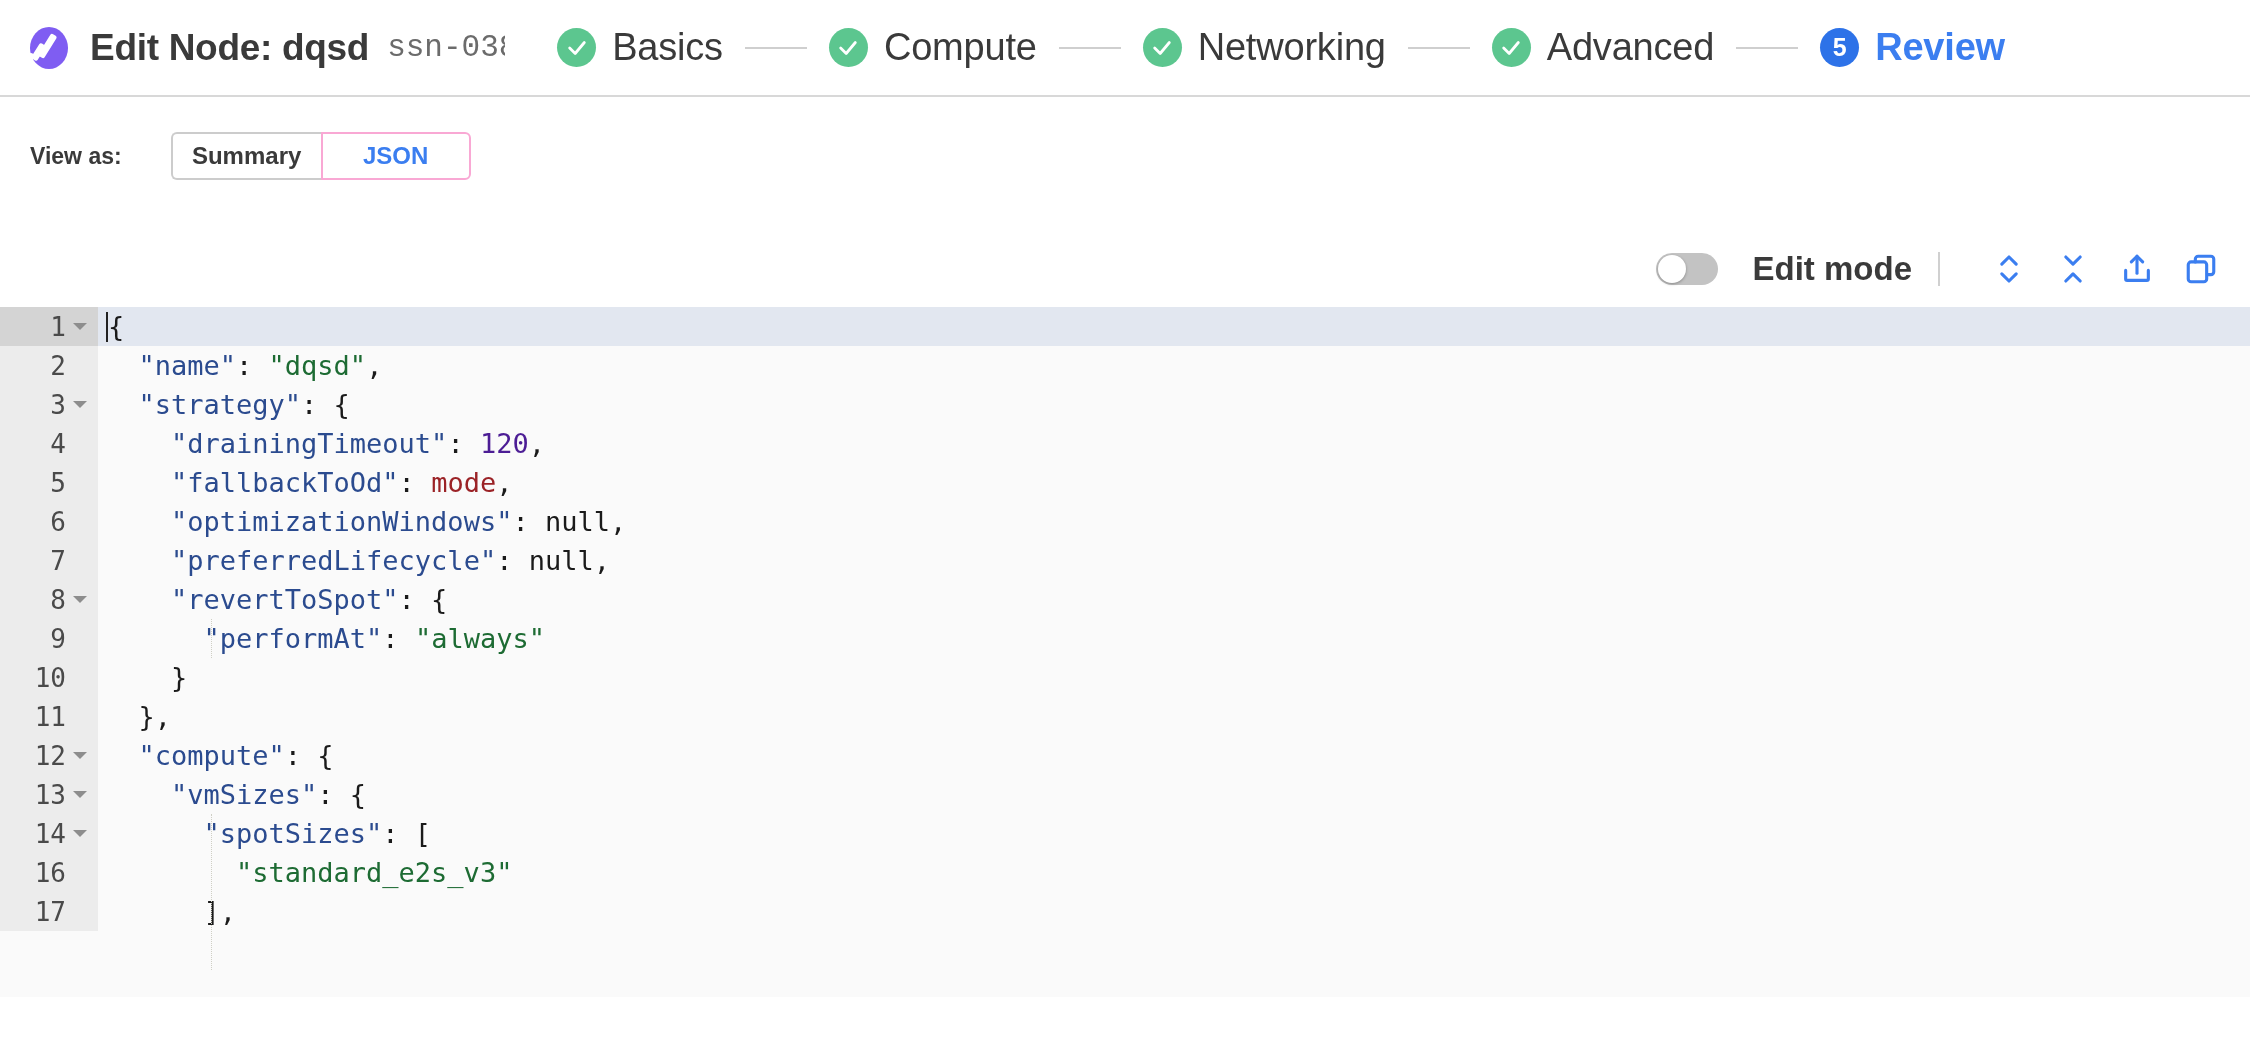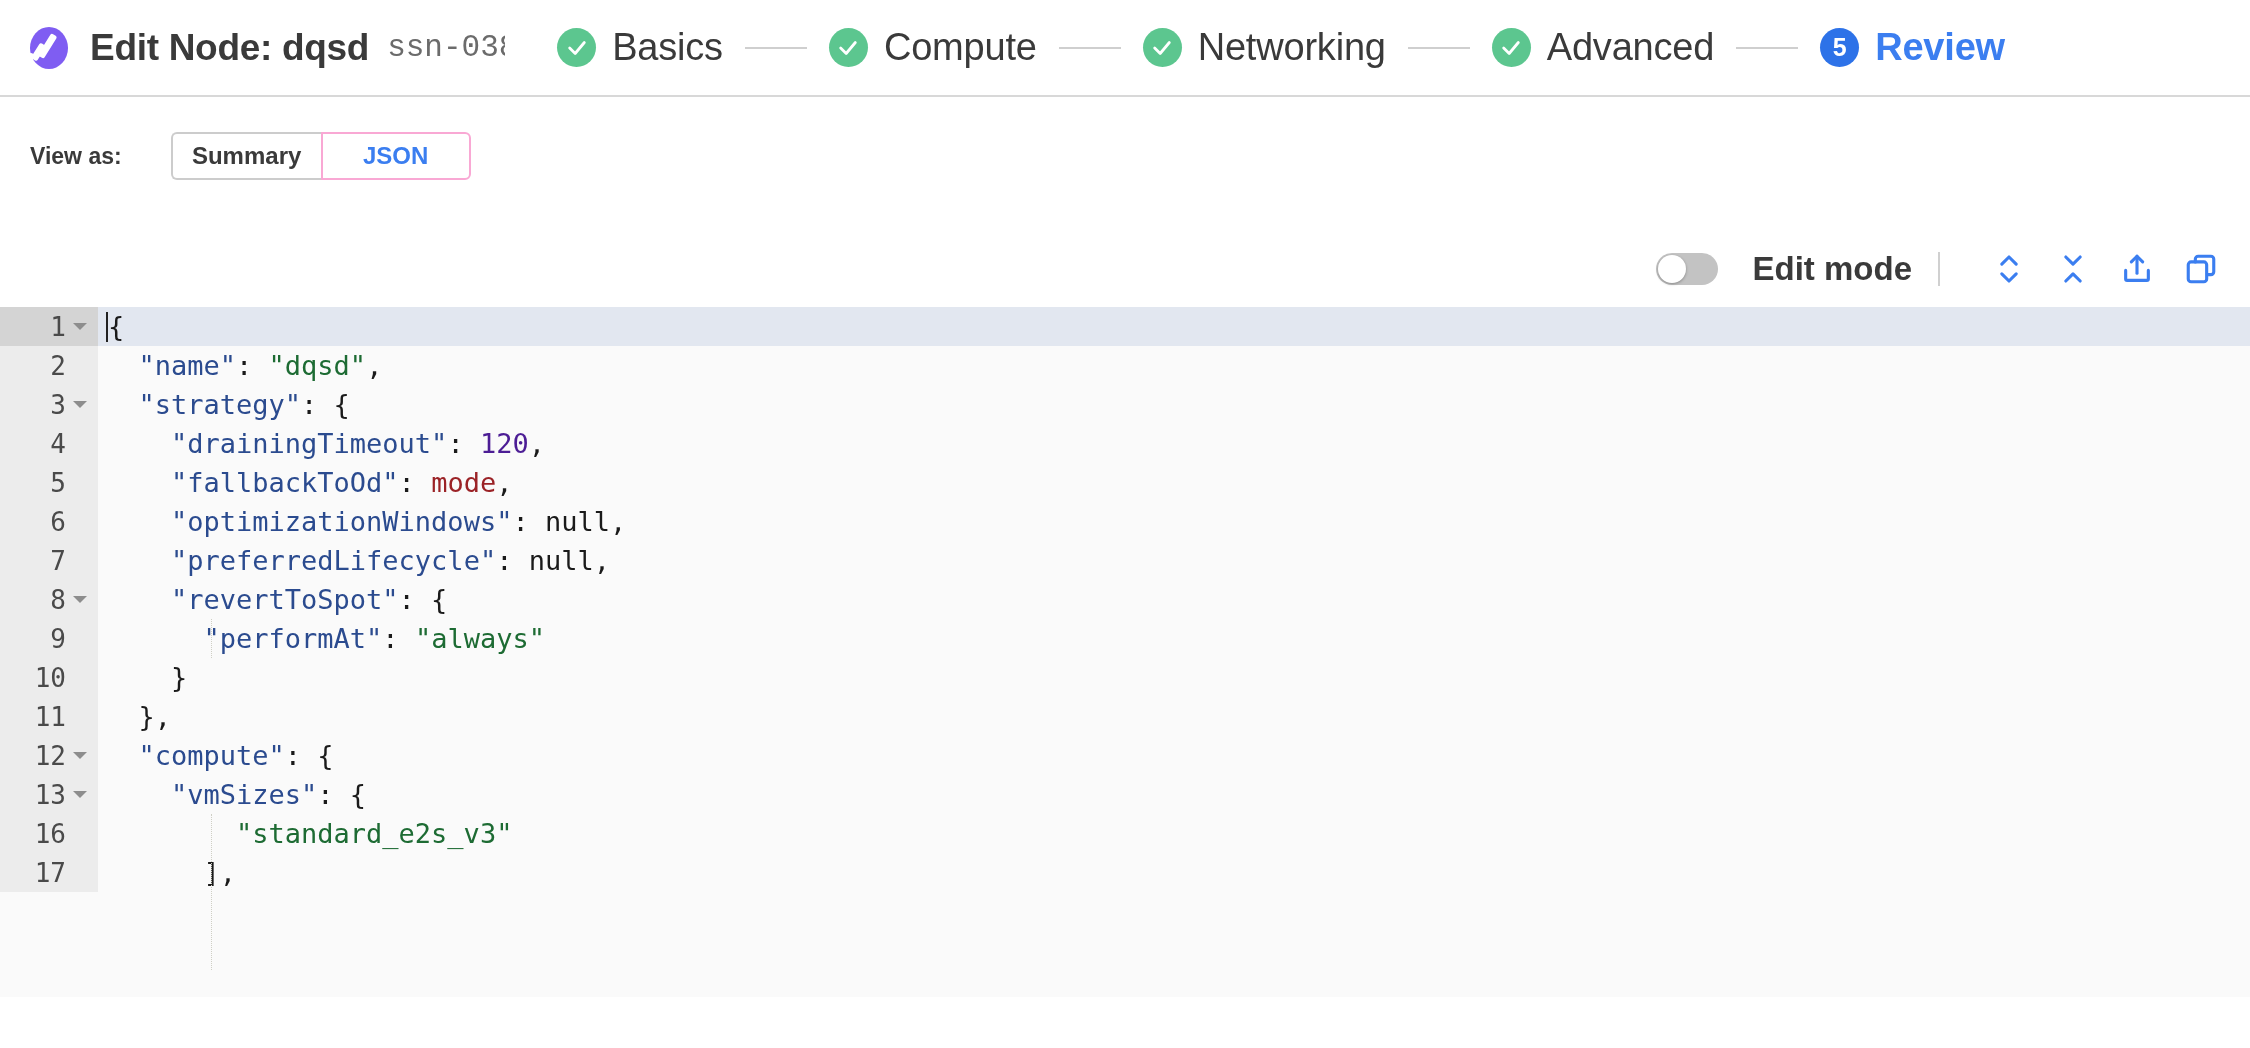--- a/index.html
+++ b/index.html
@@ -481,20 +481,29 @@
         <div class="gutter">
           <span class="ln">13</span>
           <div class="fold">
             <div class="fold-arrow"></div>
           </div>
         </div>
         <div class="code-text"><span>    </span><span class="tok-key">"vmSizes"</span><span class="tok-punc">: {</span></div>
       </div>
       <div class="code-line">
         <div class="gutter">
+          <span class="ln">14</span>
+          <div class="fold">
+            <div class="fold-arrow"></div>
+          </div>
+        </div>
+        <div class="code-text"><span>      </span><span class="tok-key">"spotSizes"</span><span class="tok-punc">: [</span></div>
+      </div>
+      <div class="code-line">
+        <div class="gutter">
           <span class="ln">16</span>
           <div class="fold empty"></div>
         </div>
         <div class="code-text"><span>        </span><span class="tok-str">"standard_e2s_v3"</span></div>
       </div>
       <div class="code-line">
         <div class="gutter">
           <span class="ln">17</span>
           <div class="fold empty"></div>
         </div>

